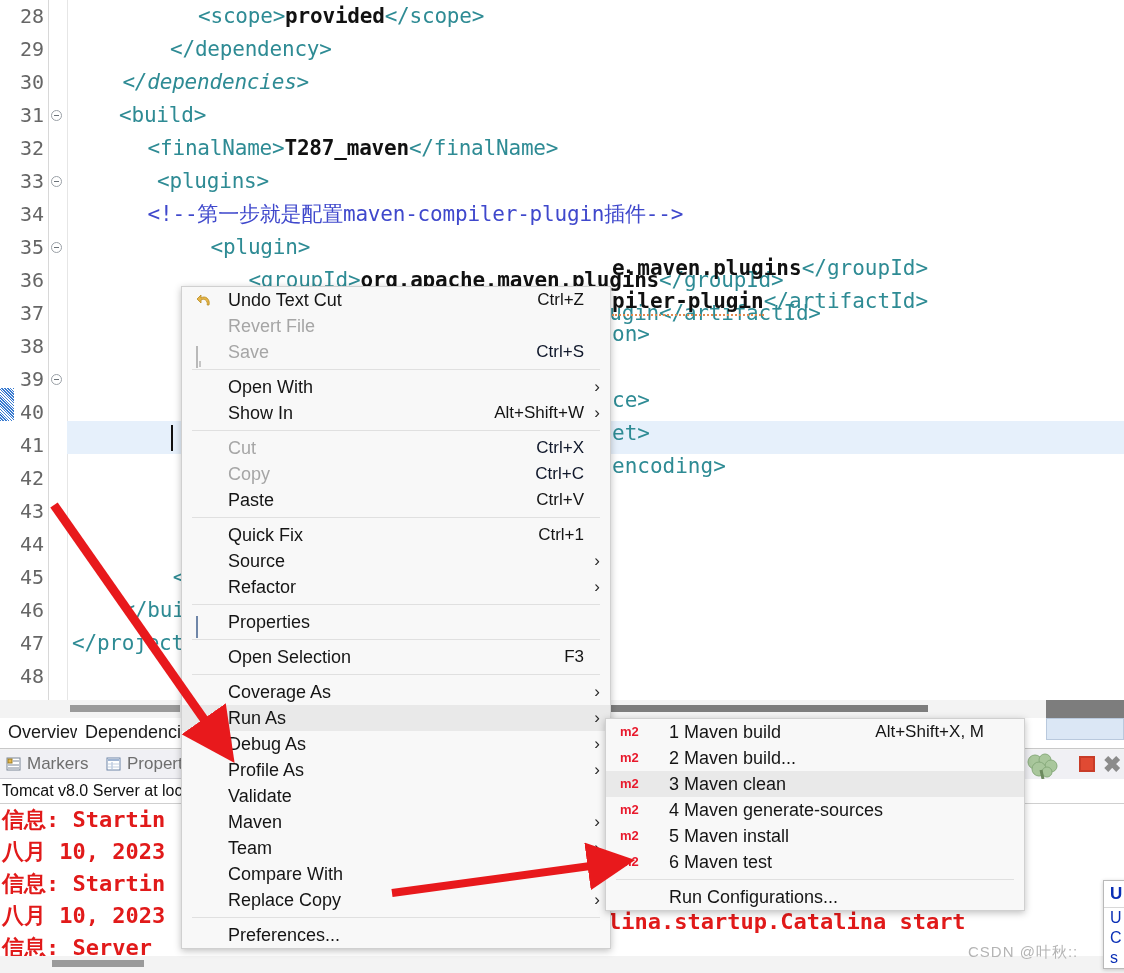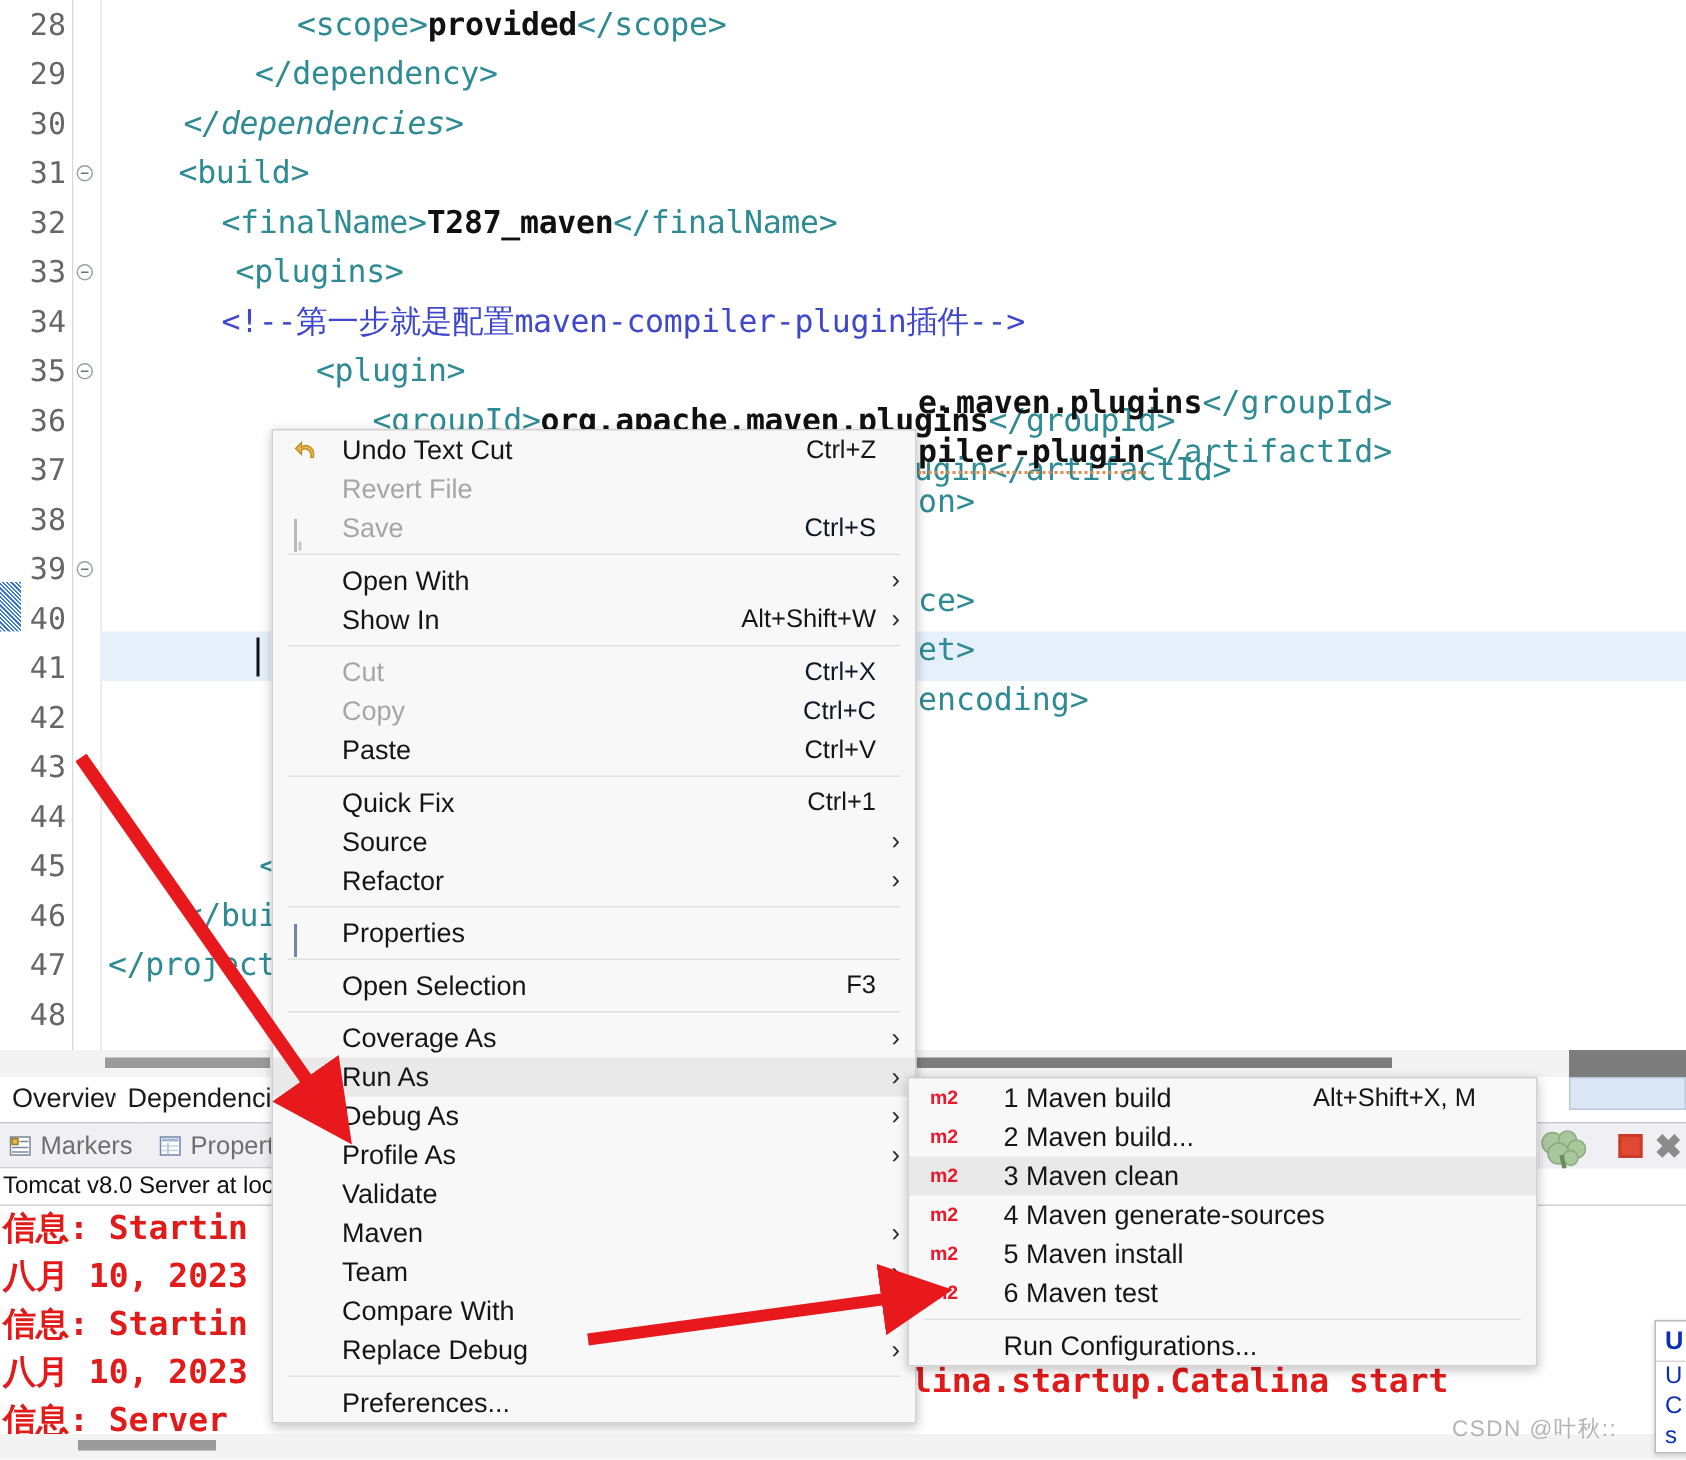--- a/index.html
+++ b/index.html
@@ -244,21 +244,21 @@
     <div class="mi"><span>Open Selection</span><span class="acc">F3</span></div>
     <div class="msep"></div>
     <div class="mi"><span>Coverage As</span><span class="arw">›</span></div>
     <div class="mi sel"><span>Run As</span><span class="arw">›</span></div>
     <div class="mi"><span>Debug As</span><span class="arw">›</span></div>
     <div class="mi"><span>Profile As</span><span class="arw">›</span></div>
     <div class="mi"><span>Validate</span></div>
     <div class="mi"><span>Maven</span><span class="arw">›</span></div>
     <div class="mi"><span>Team</span><span class="arw">›</span></div>
     <div class="mi"><span>Compare With</span><span class="arw">›</span></div>
-    <div class="mi"><span>Replace Debug</span><span class="arw">›</span></div>
+    <div class="mi"><span>Replace Copy</span><span class="arw">›</span></div>
     <div class="msep"></div>
     <div class="mi"><span>Preferences...</span></div>
   </div>
 
 <div class="menu" id="submenu">
     <div class="si"><span class="m2">m2</span><span>1 Maven build</span><span class="acc">Alt+Shift+X, M</span></div>
     <div class="si"><span class="m2">m2</span><span>2 Maven build...</span></div>
     <div class="si sel"><span class="m2">m2</span><span>3 Maven clean</span></div>
     <div class="si"><span class="m2">m2</span><span>4 Maven generate-sources</span></div>
     <div class="si"><span class="m2">m2</span><span>5 Maven install</span></div>

